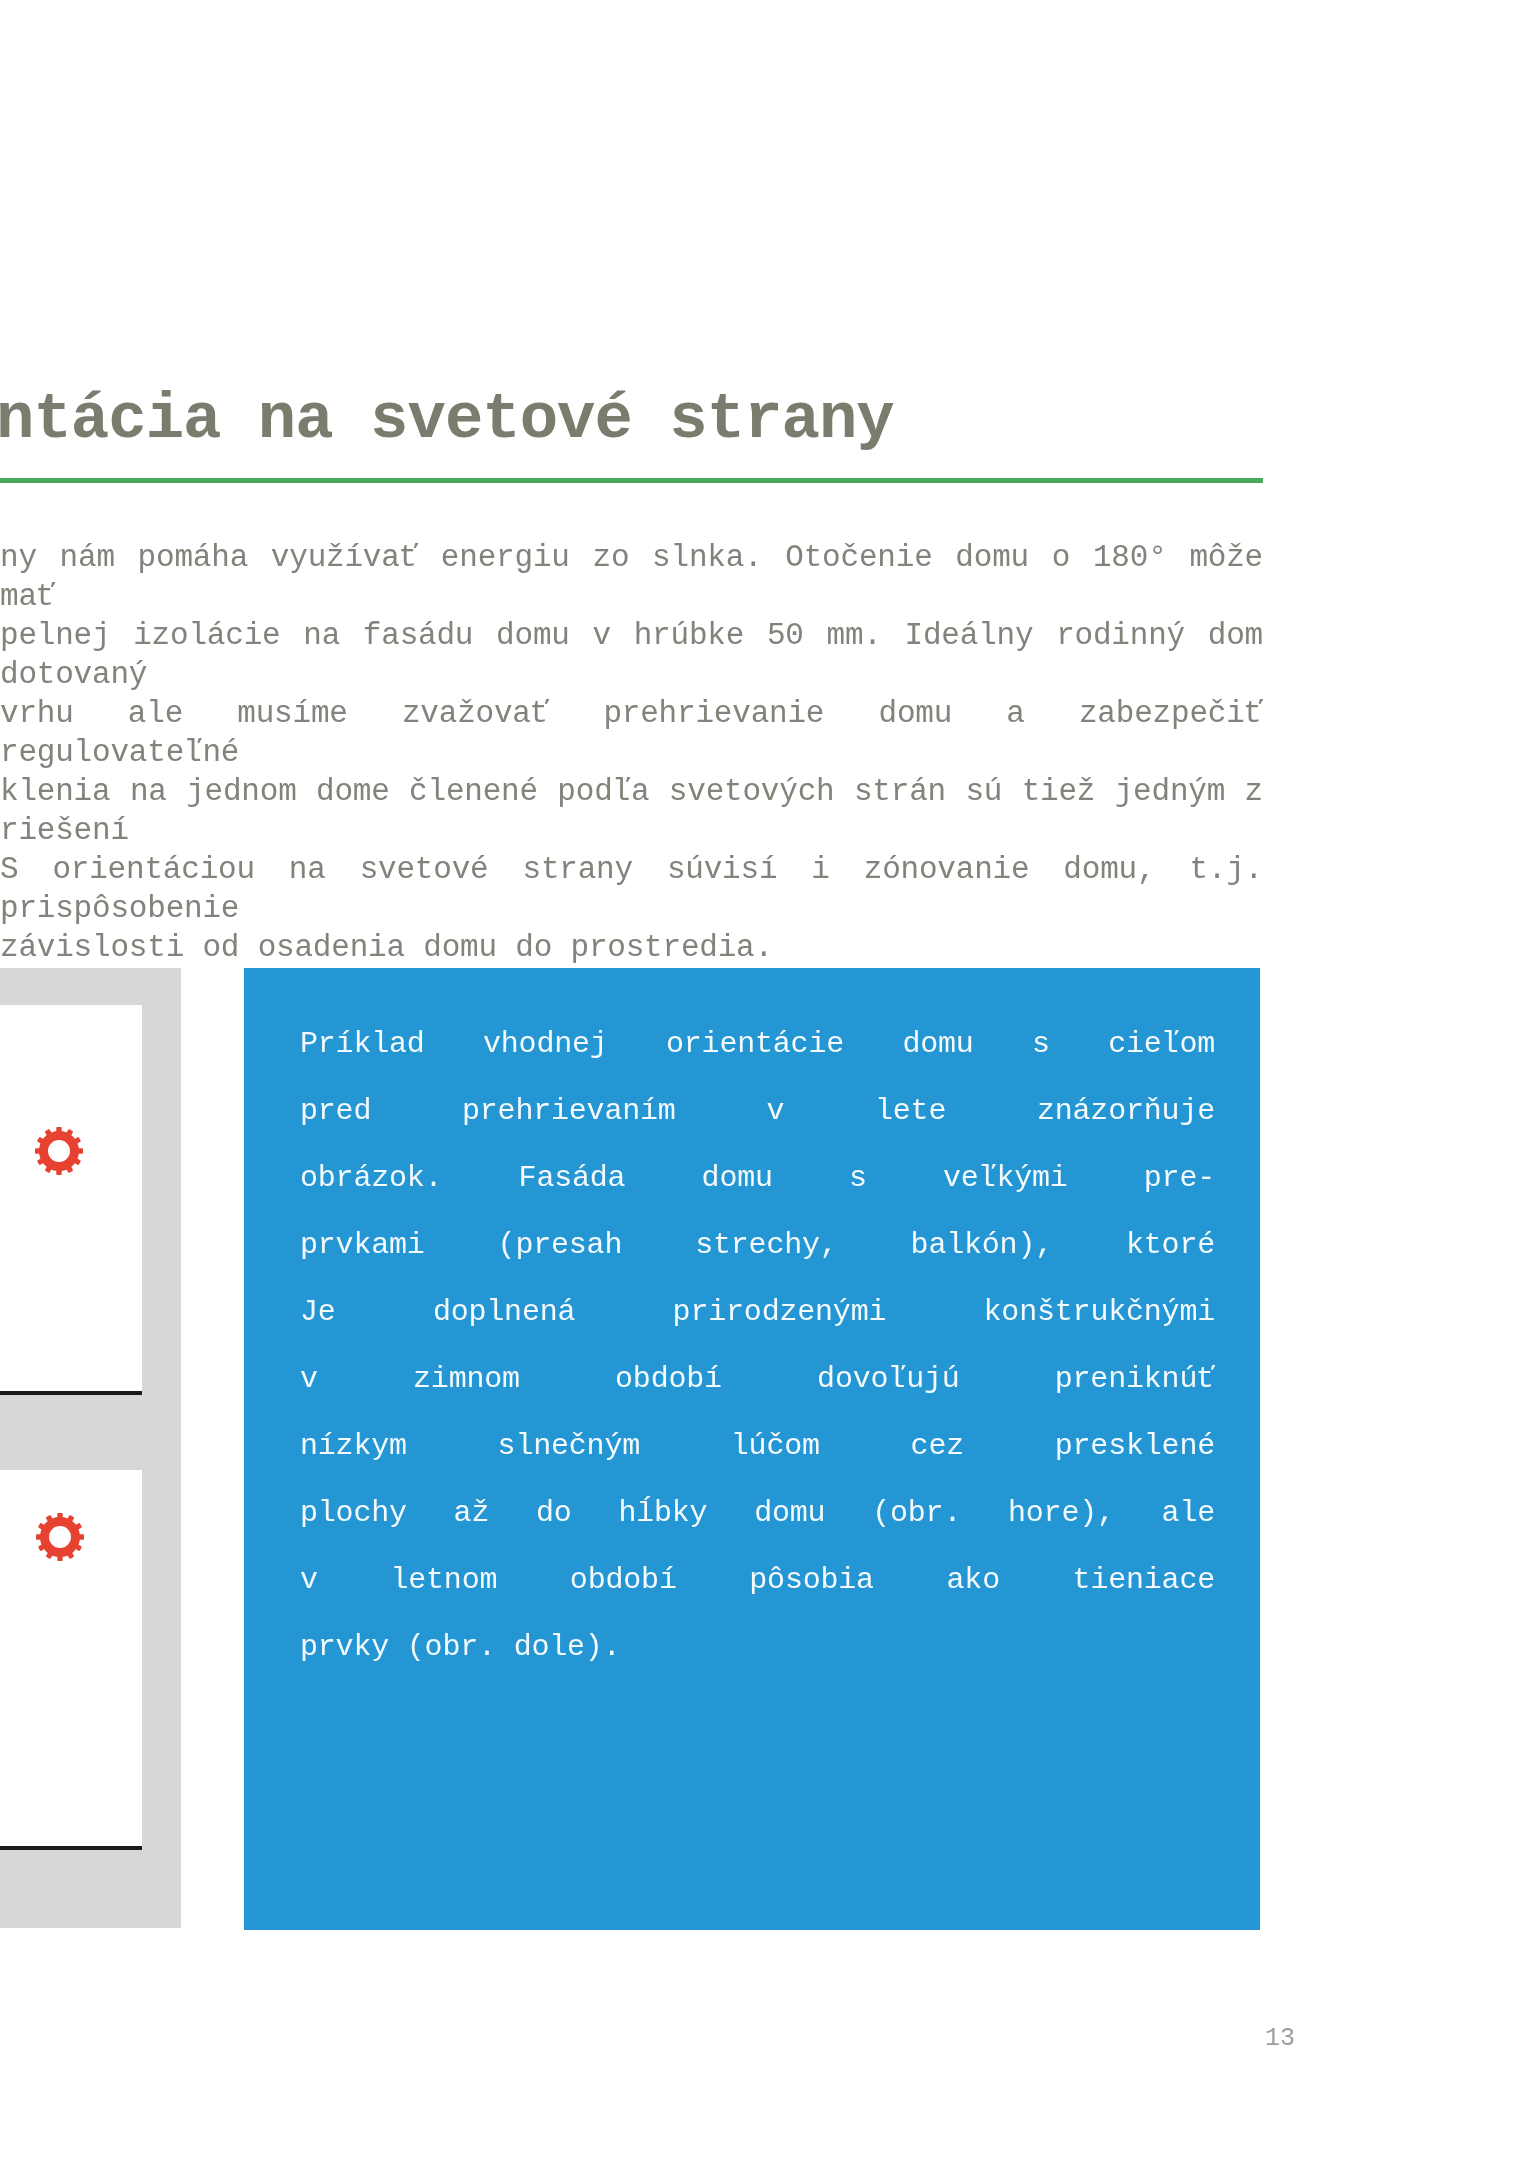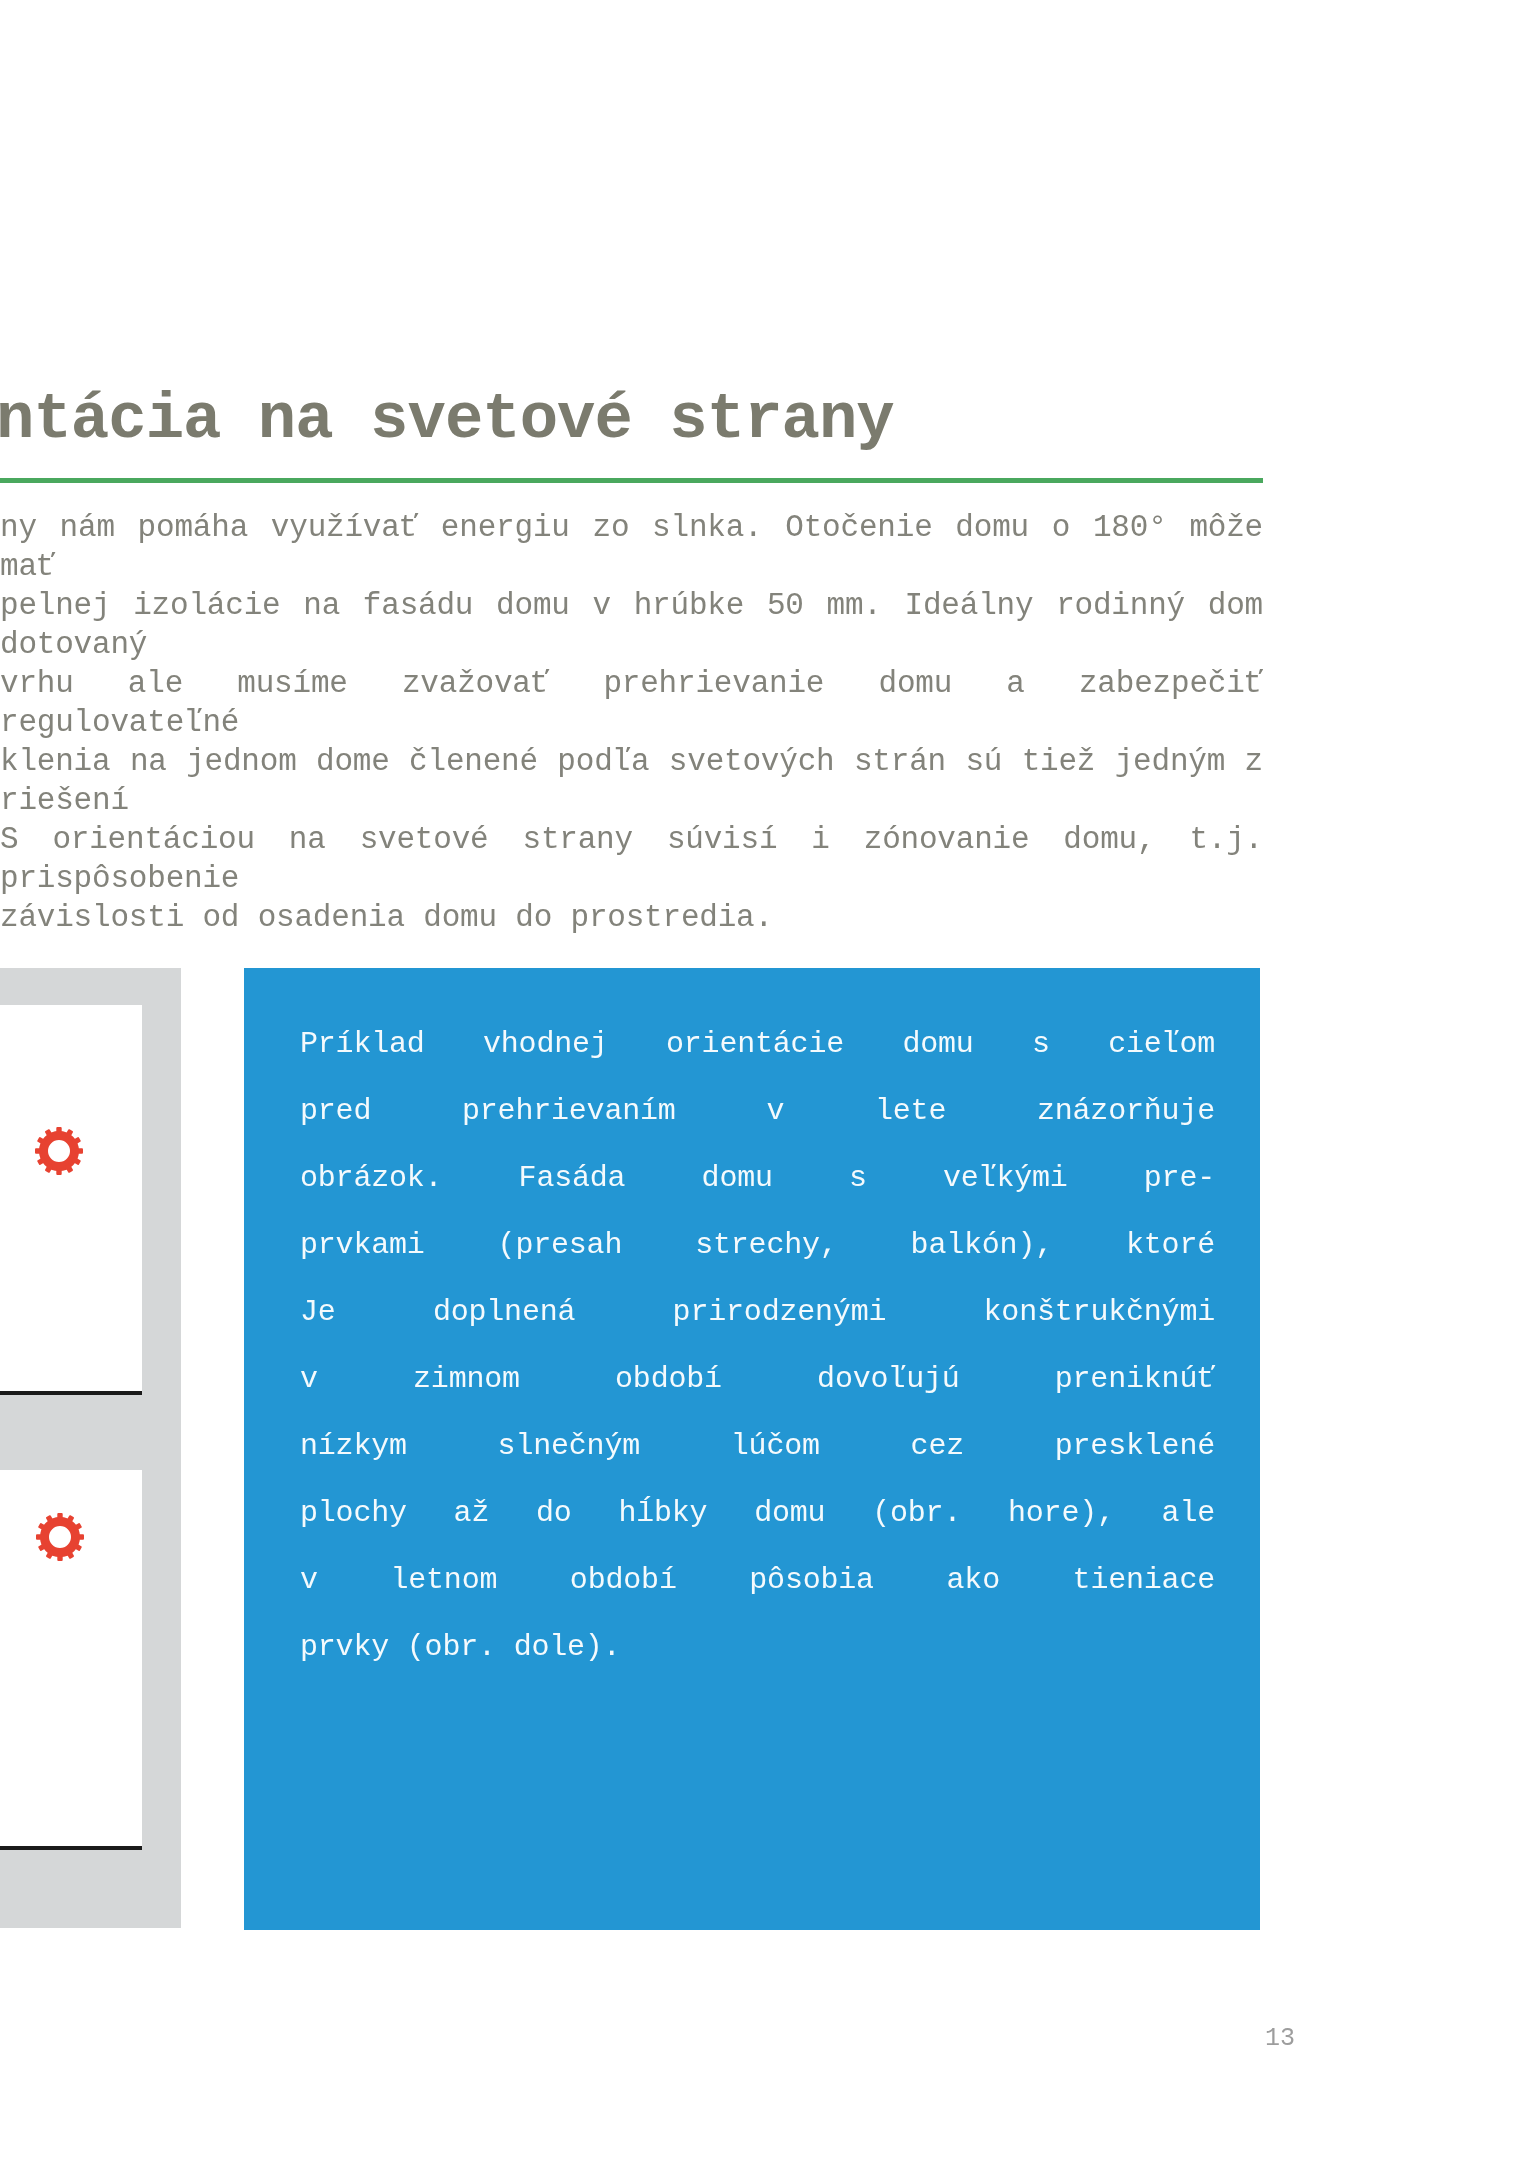--- a/index.html
+++ b/index.html
@@ -24,21 +24,21 @@
   }
   .divider{
     position:absolute;
     left:0;top:478px;
     width:1263px;height:5px;
     background:var(--divider_green,#4aa85e);
   }
   
   .paragraph{
     position:absolute;
-    left:0;top:508px;
+    left:0;top:538px;
     width:1263px;
     color:var(--body_gray,#83837b);
     font-size:31px;
     line-height:39px;
     letter-spacing:-0.2px;
   }
   .pline{min-height:39px;}
   .pline.just{text-align:justify;text-align-last:justify;}
   
   .figure{

